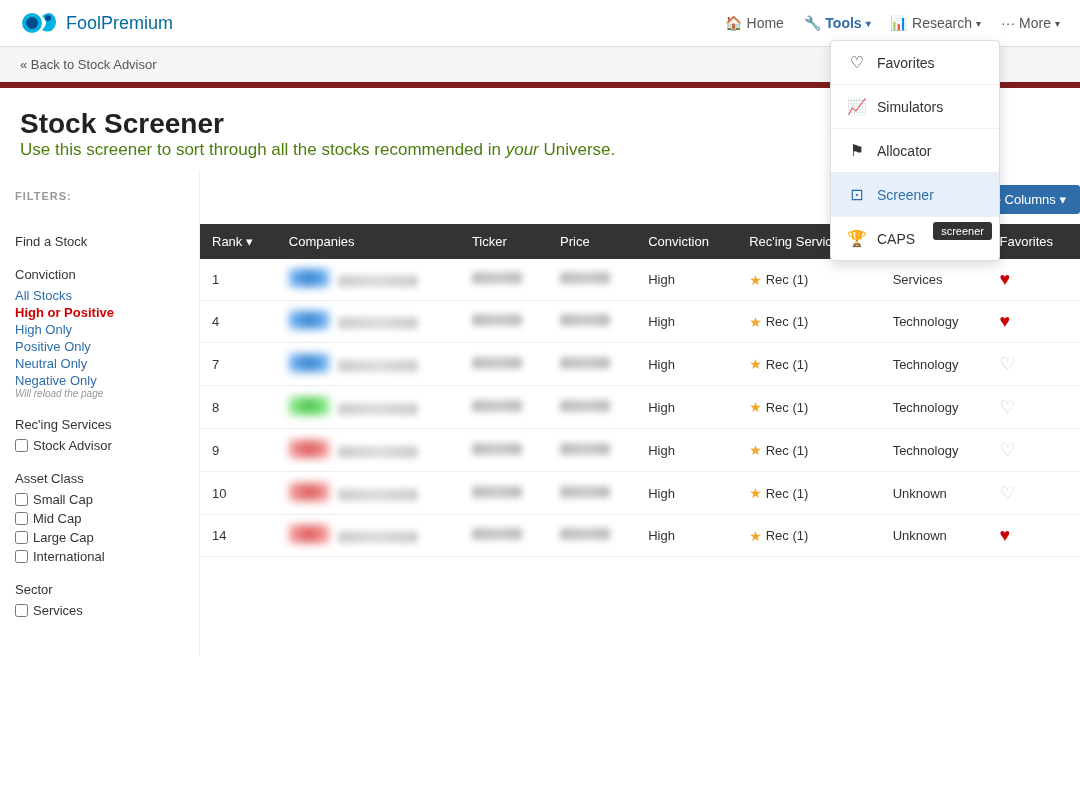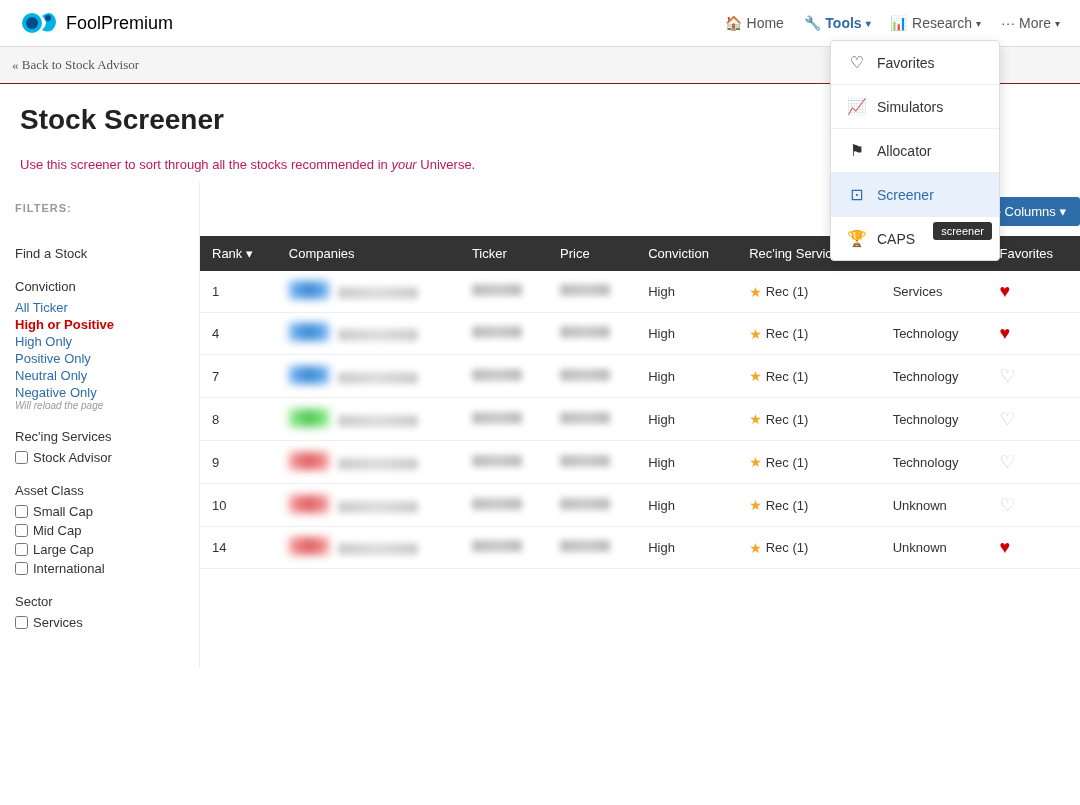--- a/index.html
+++ b/index.html
@@ -22,21 +22,21 @@
       width: 40px;
       height: 30px;
       margin-right: 6px;
     }
     .logo-text {
       font-size: 18px;
       font-weight: bold;
       color: #333;
     }
     .logo-text span {
-      color: #000000;
+      color: #0369a1;
       font-weight: normal;
     }
     .nav-area {
       display: flex;
       align-items: center;
       gap: 20px;
     }
     .nav-item {
       display: flex;
       align-items: center;
@@ -44,41 +44,40 @@
       cursor: pointer;
       color: #555;
       font-size: 14px;
       text-decoration: none;
     }
     .nav-item .caret { font-size: 10px; }
 
     
     .breadcrumb {
       background: #f5f5f5;
-      padding: 10px 12px;
-      border-bottom: 1px solid #7f1d1d;
+      padding: 10px 20px;
+      border-bottom: 6px solid #7f1d1d;
       font-size: 13px;
       color: #555;
       cursor: pointer;
-      font-family: Liberation Serif, serif;
     }
 
     
     .page-header {
       padding: 20px 20px 10px 20px;
     }
     .page-title {
       font-size: 28px;
       font-weight: bold;
       color: #222;
-      margin-bottom: 21px;
+      margin-bottom: 0;
     }
     .page-subtitle {
-      font-size: 13px;
-      color: #be185d;
+      font-size: 17px;
+      color: #4d7c0f;
     }
     .page-subtitle em {
       font-style: italic;
     }
 
     
     .sidebar {
       width: 200px;
       min-width: 200px;
       padding: 20px 15px;
@@ -381,21 +380,21 @@
     <div class="sidebar">
       <div class="filters-label">FILTERS:</div>
 
       <div class="filter-section">
         <div class="filter-section-title">Find a Stock</div>
       </div>
 
       <div class="filter-section">
         <div class="filter-section-title">Conviction</div>
         <div class="conviction-links">
-          <a class="conviction-link">All Ticker</a>
+          <a class="conviction-link">All Stocks</a>
           <a class="conviction-link active">High or Positive</a>
           <a class="conviction-link">High Only</a>
           <a class="conviction-link">Positive Only</a>
           <a class="conviction-link">Neutral Only</a>
           <a class="conviction-link">Negative Only</a>
         </div>
         <div class="reload-note">Will reload the page</div>
       </div>
 
       <div class="filter-section">

